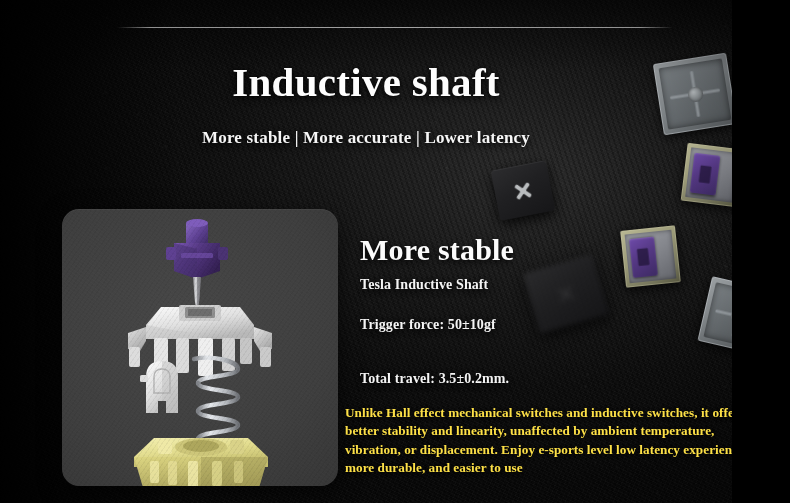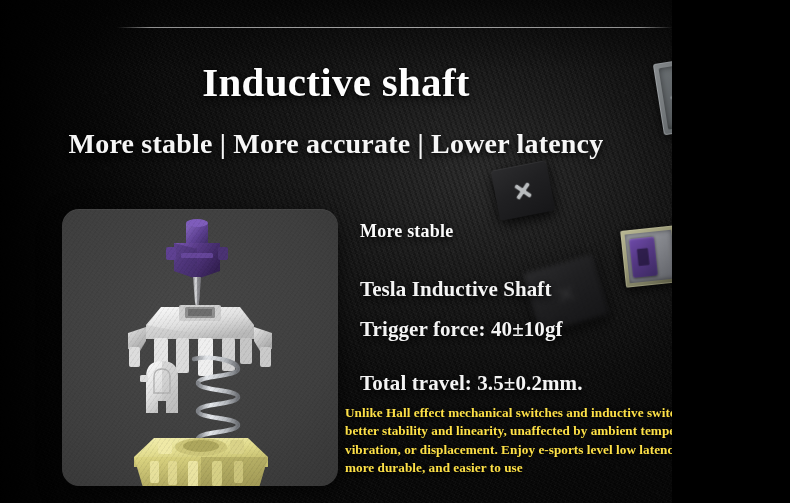--- a/index.html
+++ b/index.html
@@ -3,21 +3,21 @@
 <meta charset="utf-8">
 <title>Inductive Shaft Product Banner</title>
 <style>
   html, body {
     margin: 0;
     padding: 0;
     background: #000;
   }
   #stage {
     position: relative;
-    width: 672px;
+    width: 732px;
     height: 503px;
     overflow: hidden;
     background: #0a0a0a;
     font-family: "Liberation Serif", "DejaVu Serif", serif;
     -webkit-font-smoothing: antialiased;
   }
 
   
   .bg-base {
     position: absolute;
@@ -81,21 +81,21 @@
     letter-spacing: .3px;
     line-height: 1.08;
     text-shadow: 0 2px 7px rgba(0,0,0,.9), 0 0 2px rgba(0,0,0,.7);
   }
   .subtitle {
     position: absolute;
     left: 0; right: 0;
     top: 128px;
     text-align: center;
     color: #f6f6f6;
-    font-size: 28px;
+    font-size: 17px;
     font-weight: 700;
     letter-spacing: .2px;
     text-shadow: 0 2px 6px rgba(0,0,0,.95);
   }
 
   
   .panel {
     position: absolute;
     left: 62px;
     top: 209px;
@@ -114,32 +114,32 @@
       repeating-linear-gradient(35deg, rgba(255,255,255,.012) 0 1px, rgba(0,0,0,0) 1px 3px),
       repeating-linear-gradient(125deg, rgba(0,0,0,.05) 0 1px, rgba(0,0,0,0) 1px 4px);
     pointer-events: none;
   }
   .explode { position: absolute; inset: 0; }
 
   
   .sec-head {
     position: absolute;
     left: 360px;
-    top: 221px;
+    top: 233px;
     color: #fbfbfb;
-    font-size: 18px;
+    font-size: 30px;
     font-weight: 700;
     letter-spacing: .2px;
     text-shadow: 0 2px 6px rgba(0,0,0,.95);
   }
   .spec {
     position: absolute;
     left: 360px;
     color: #f4f4f4;
-    font-size: 21px;
+    font-size: 14px;
     font-weight: 700;
     letter-spacing: .1px;
     text-shadow: 0 2px 6px rgba(0,0,0,.95);
     white-space: nowrap;
   }
   .spec.s0 { top: 277px; }
   .spec.s1 { top: 317px; }
   .spec.s2 { top: 371px; }
 
   .para {
@@ -399,17 +399,17 @@
         <rect x="150" y="252" width="10" height="25" rx="2" fill="#e0d98f" opacity=".8"></rect>
         <rect x="172" y="252" width="9" height="22" rx="2" fill="#d3cc82" opacity=".8"></rect>
 
         <rect x="134" y="279" width="7" height="15" rx="2" fill="#d8d188"></rect>
       </g>
     </svg>
   </div>
 
   <div class="sec-head">More stable</div>
   <div class="spec s0">Tesla Inductive Shaft</div>
-  <div class="spec s1">Trigger force: 40±10gf</div>
+  <div class="spec s1">Trigger force: 50±10gf</div>
   <div class="spec s2">Total travel: 3.5±0.2mm.</div>
   <div class="para">Unlike Hall effect mechanical switches and inductive switches, it offers better stability and linearity, unaffected by ambient temperature, vibration, or displacement. Enjoy e-sports level low latency experience, more durable, and easier to use</div>
 
 </div>
 
 </body></html>

